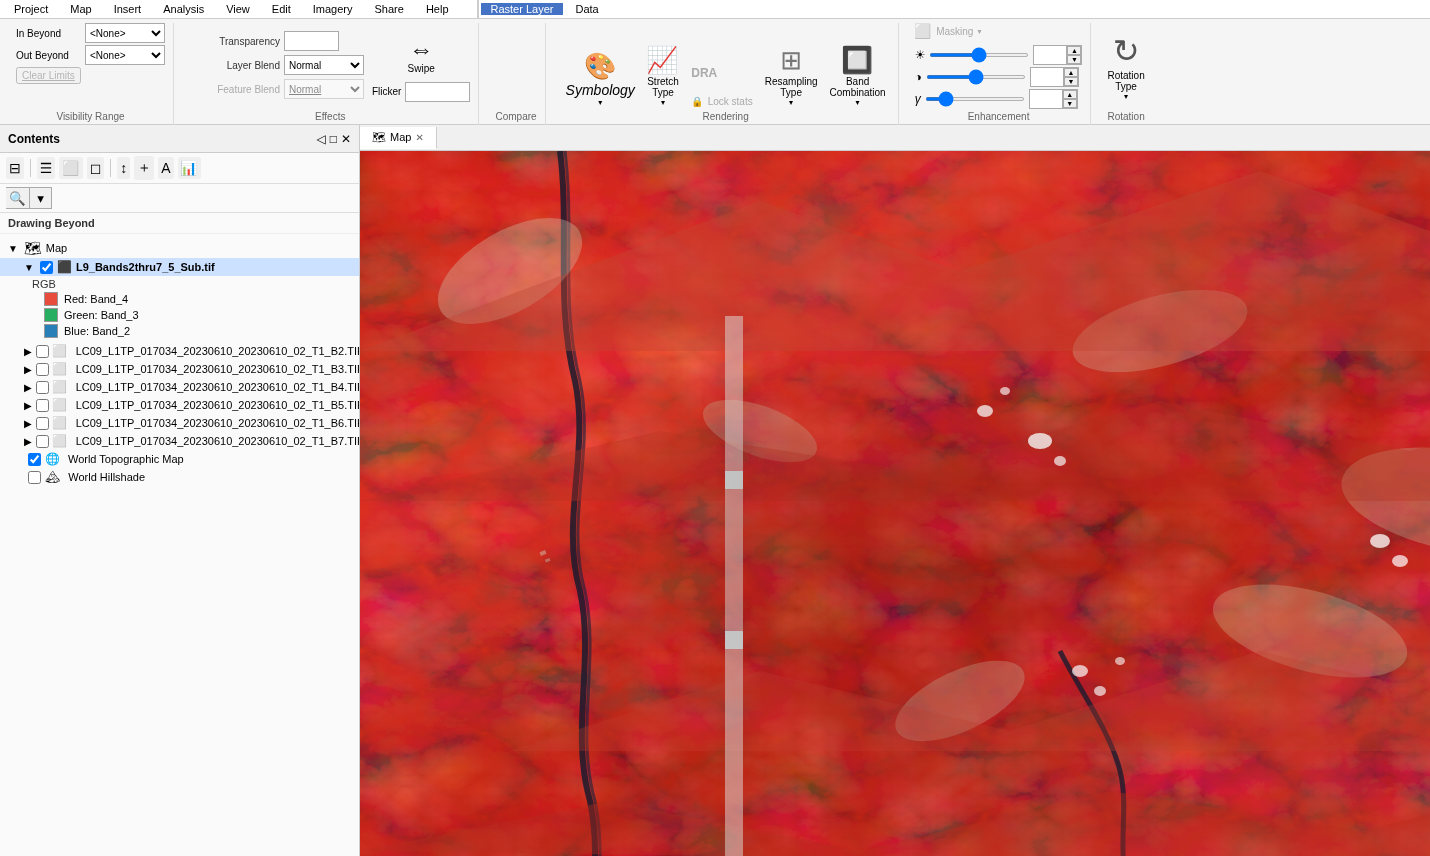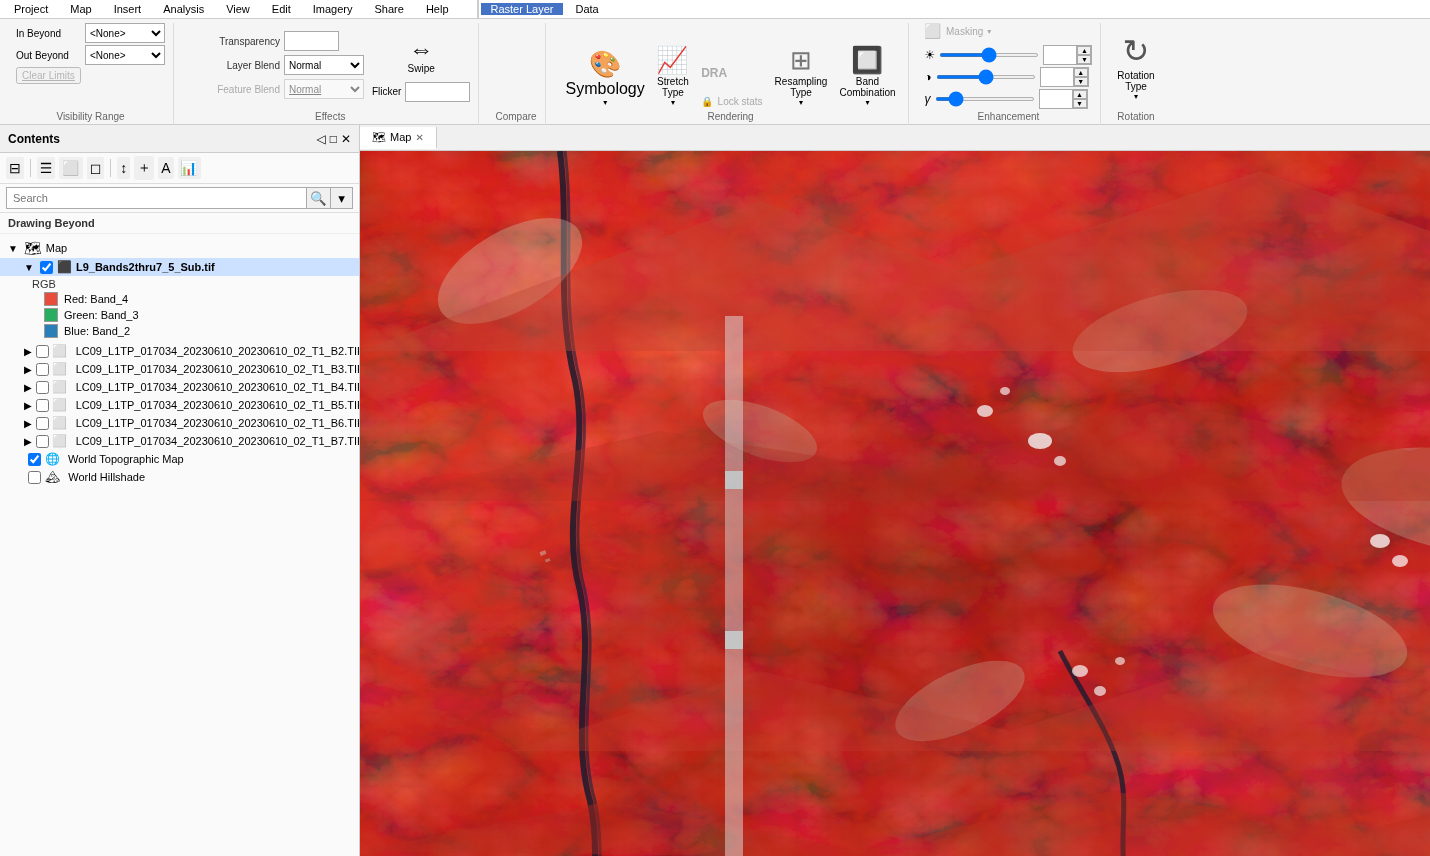--- a/index.html
+++ b/index.html
@@ -166,21 +166,21 @@
     <div class="ribbon-group">
       <div style="min-width:40px; flex:1;"></div>
       <div class="ribbon-group-label">Compare</div>
     </div>
 
     <div class="ribbon-group">
       <div style="display:flex; gap: 4px; align-items:flex-end; flex:1;">
 
         <div style="display:flex; flex-direction:column; align-items:center; cursor:pointer; padding:2px 4px;">
           <span style="font-size:26px; color:#5b9bd5;">🎨</span>
-          <span style="font-size:16px; text-align:center;">Symbology</span>
+          <span style="font-size:14px; text-align:center;font-style:italic;">Symbology</span>
           <span style="font-size:8px;">▾</span>
         </div>
 
         <div style="display:flex; flex-direction:column; align-items:center; cursor:pointer; padding:2px 4px;">
           <span style="font-size:26px; color:#777;">📈</span>
           <span style="font-size:10px; text-align:center; white-space:pre-line;">Stretch
 Type</span>
           <span style="font-size:8px;">▾</span>
         </div>
 
@@ -294,21 +294,20 @@
       <button class="toolbar-btn" title="Layer View">⬜</button>
       <button class="toolbar-btn" title="Selection View">◻</button>
       <div class="toolbar-separator"></div>
       <button class="toolbar-btn" title="Draw Order">↕</button>
       <button class="toolbar-btn" title="Add">＋</button>
       <button class="toolbar-btn" title="Labels">A</button>
       <button class="toolbar-btn" title="Charts">📊</button>
     </div>
 
     <div class="search-row">
-      <input type="text" class="search-input" placeholder="Search" style="">
       <button class="search-btn">
         <span>🔍</span>
       </button>
       <button class="search-dropdown">▾</button>
     </div>
 
     <div style="padding: 4px 8px; font-size:11px; font-weight: bold; color:#333; border-bottom: 1px solid #eee;">Drawing Beyond</div>
 
     <div class="tree-area">
 

